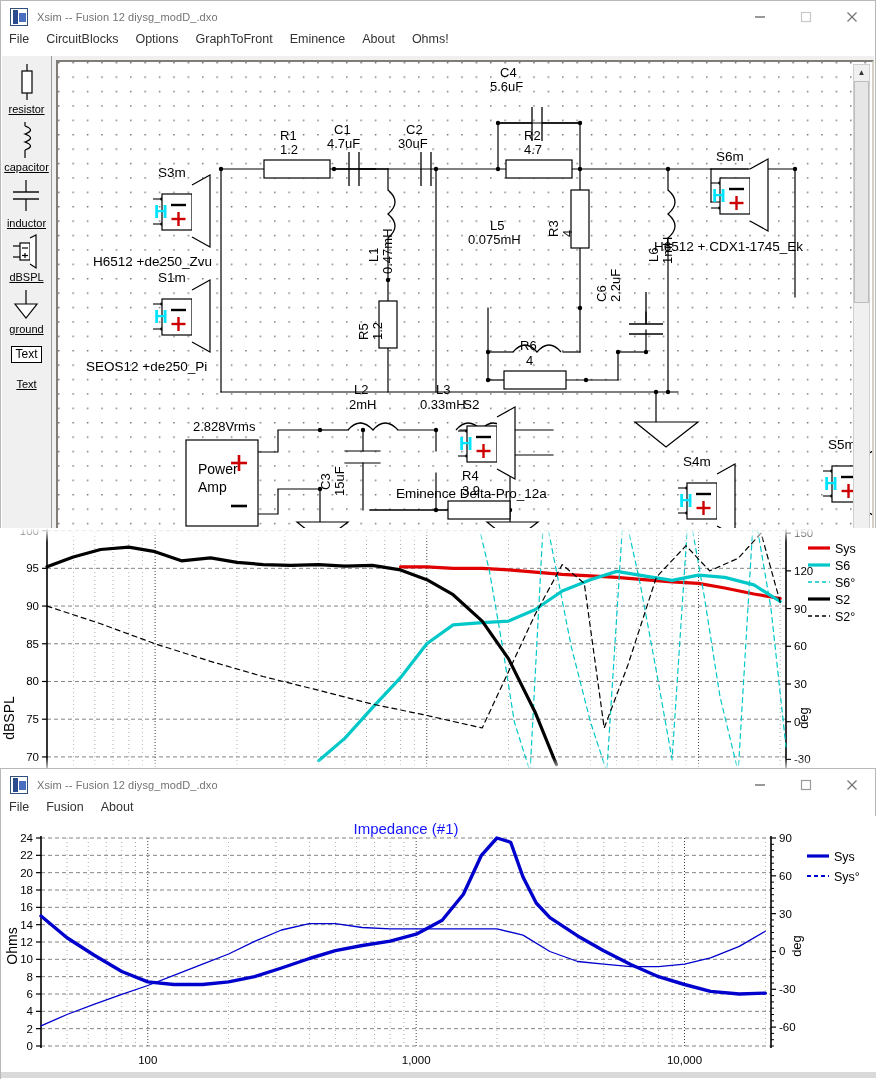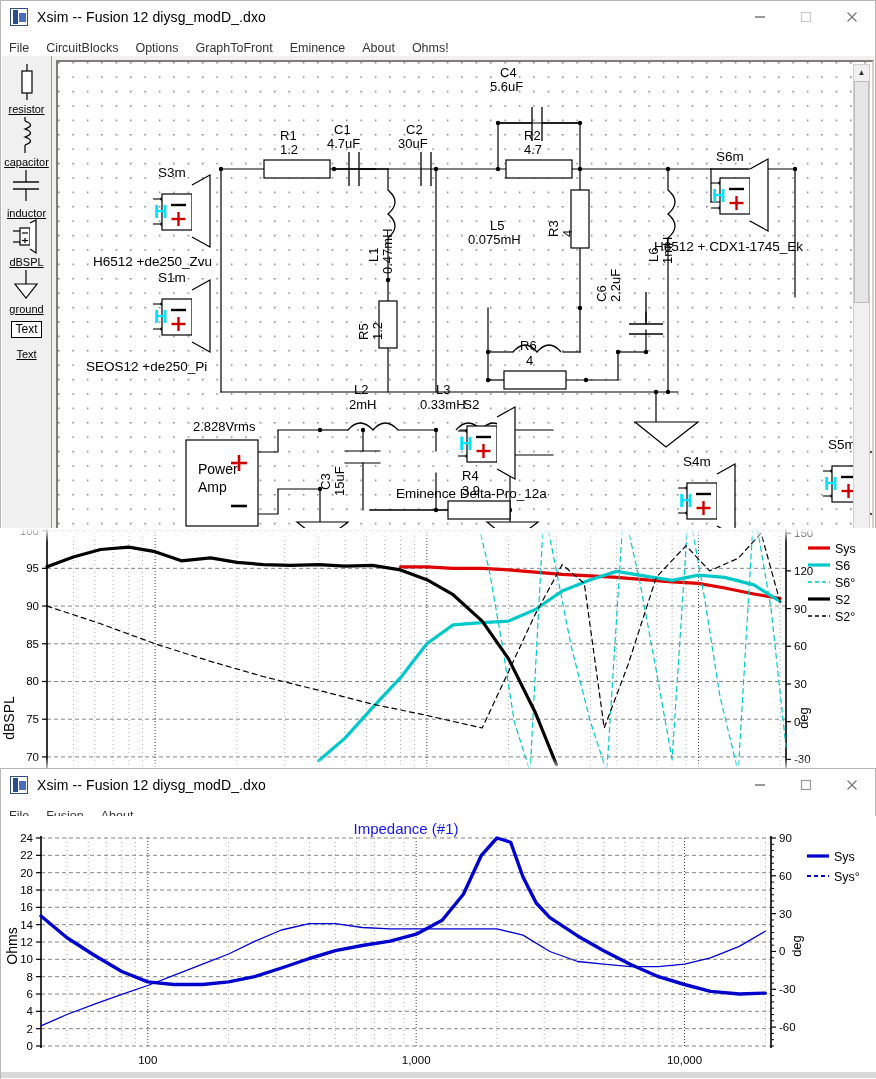--- a/index.html
+++ b/index.html
@@ -6,32 +6,32 @@
   body{width:876px;height:1079px;overflow:hidden;font-family:"Liberation Sans",sans-serif;}
 
   
   #win-schematic{position:absolute;left:0;top:0;width:876px;height:770px;background:#ffffff;
                  border:1px solid #b8b8b8;box-sizing:border-box;}
   .titlebar{height:31px;background:#ffffff;display:flex;align-items:center;position:relative;}
   .title-icon{width:18px;height:18px;margin-left:9px;margin-right:9px;position:relative;
               background:#ffffff;border:1px solid #31507c;box-sizing:border-box;}
   .title-icon:before{content:"";position:absolute;left:2px;top:1px;width:5px;height:14px;background:#2b4b8f;}
   .title-icon:after{content:"";position:absolute;left:8px;top:4px;width:7px;height:9px;background:#4a6fc0;}
-  .title-text{font-size:14px;color:#000000;letter-spacing:.1px;text-align:center;}
+  .title-text{font-size:11px;color:#737373;letter-spacing:.1px;text-align:center;}
   .winbtns{position:absolute;right:0;top:0;height:31px;display:flex;}
   .winbtn{width:46px;height:31px;display:flex;align-items:center;justify-content:center;color:#555;font-size:12px;}
   .winbtn svg{display:block;}
-  .menubar{height:23px;display:flex;align-items:flex-end;padding-left:8px;background:#fff;}
+  .menubar{height:23px;display:flex;align-items:flex-start;padding-left:8px;background:#fff;}
   .menu-item{font-size:12.5px;color:#333;margin-right:17px;white-space:nowrap;}
 
   
   .sch-body{position:absolute;left:1px;top:55px;right:1px;bottom:1px;display:flex;background:#f0f0f0;}
   .palette{width:49px;background:#f0f0f0;border-right:1px solid #9a9a9a;
            display:flex;flex-direction:column;align-items:center;padding-top:6px;}
-  .pal-item{display:flex;flex-direction:column;align-items:center;}
+  .pal-item{display:flex;flex-direction:column;align-items:center;margin-bottom:5px;}
   .pal-label{font-size:11px;color:#000;text-decoration:underline;margin-top:1px;}
   .pal-text-box{border:1px solid #000;background:#fff;padding:0 3px;font-size:12px;line-height:15px;}
 
   .canvas-wrap{flex:1;position:relative;background:#ffffff;margin:4px 0 0 4px;
                border:2px inset #d4d0c8;overflow:hidden;}
   #schcanvas{position:absolute;left:0;top:0;}
   .vscroll{position:absolute;right:2px;top:2px;width:15px;bottom:18px;background:#f0f0f0;border:1px solid #cfcfcf;}
   .vthumb{position:absolute;left:0;right:0;top:16px;height:220px;background:#e6e6e6;border:1px solid #bdbdbd;}
   .vbtn{position:absolute;left:0;right:0;height:15px;background:#f0f0f0;display:flex;align-items:center;justify-content:center;font-size:8px;color:#333;}
   .hscroll{position:absolute;left:2px;right:18px;bottom:2px;height:15px;background:#f0f0f0;border:1px solid #cfcfcf;}

